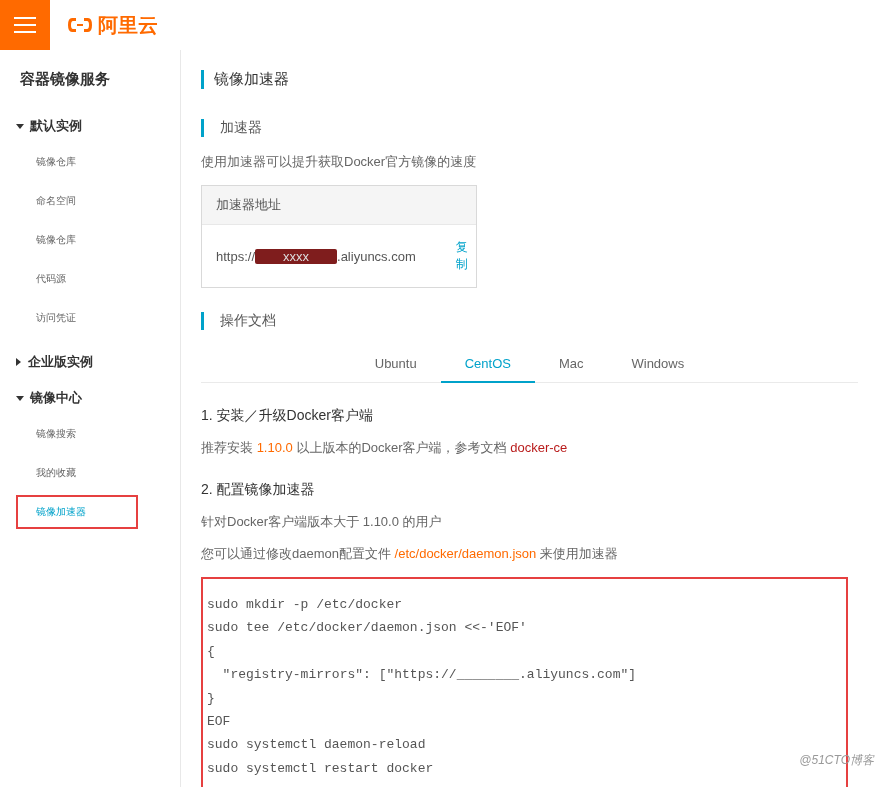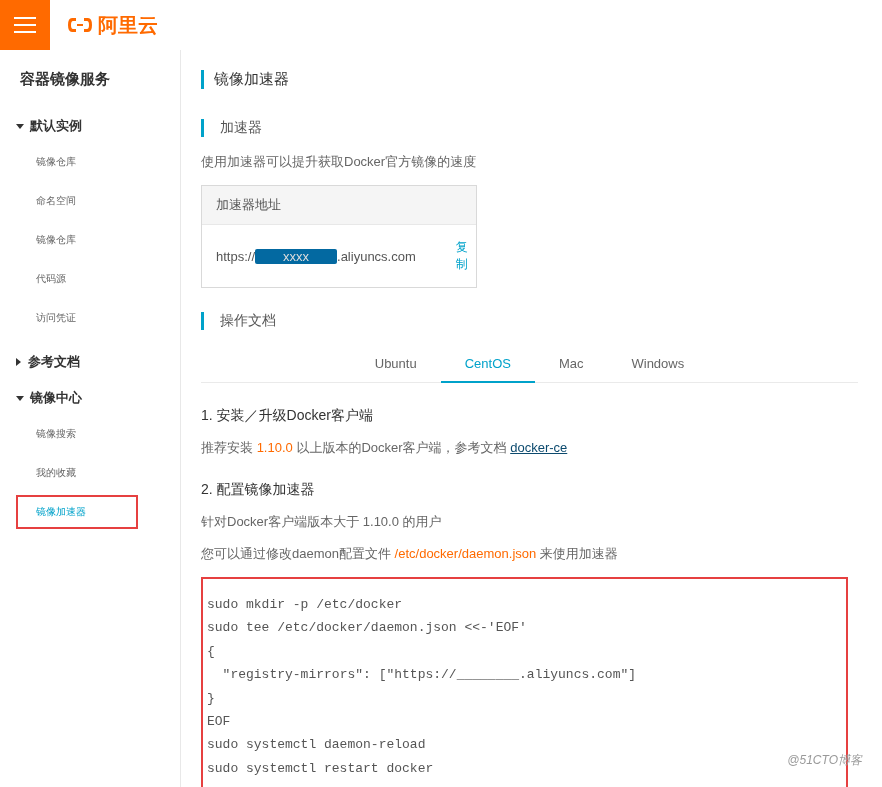--- a/index.html
+++ b/index.html
@@ -24,24 +24,24 @@
     .desc { color: #666; font-size: 13px; margin: 14px 0; }
     .addr-box { border: 1px solid #d9d9d9; width: 276px; margin-top: 12px; }
     .addr-head { background: #f5f5f5; padding: 10px 14px; font-size: 13px; color: #555; border-bottom: 1px solid #e8e8e8; }
     .addr-body { display: flex; align-items: center; justify-content: space-between; padding: 14px 14px; font-size: 13px; color: #555; }
     .copy-link { color: #00a2ca; cursor: pointer; font-size: 12px; margin-left: 40px; }
     .tabs { display: flex; border-bottom: 1px solid #eaeaea; margin-top: 12px; justify-content: center; }
     .tab { padding: 10px 24px; color: #666; font-size: 13px; cursor: pointer; }
     .tab.active { color: #00a2ca; border-bottom: 2px solid #00a2ca; margin-bottom: -1px; }
     .step-title { font-size: 14px; margin: 24px 0 14px 0; color: #333; }
     .orange { color: #ff6a00; }
-    .link-blue { color: #0c4a6e; cursor: pointer; text-decoration: underline; }
+    .link-blue { color: #b91c1c; cursor: pointer; }
     .code-block { border: 2px solid #e64040; padding: 14px 4px; font-family: "Courier New", monospace; font-size: 13px; line-height: 1.8; white-space: pre-wrap; color: #555; margin-top: 14px; margin-right: 10px; }
-    .obscured { background: #0369a1; color: #ddd; padding: 0 28px; border-radius: 2px; }
-    .watermark { position: fixed; right: 20px; bottom: 18px; color: #999; font-size: 12px; font-style: italic; text-align: right; }
+    .obscured { background: #7f1d1d; color: #ddd; padding: 0 28px; border-radius: 2px; }
+    .watermark { position: fixed; right: 8px; bottom: 18px; color: #999; font-size: 12px; font-style: italic; text-align: right; }
   </style>
 </head>
 <body>
 
 <div class="top-bar">
   <div class="hamburger">
     <div class="hamburger-lines">
         <span></span>
         <span></span>
         <span></span>
@@ -59,21 +59,21 @@
   <div class="sidebar">
     <div class="service-name">容器镜像服务</div>
 
     <div class="menu-group-title">默认实例</div>
     <div class="menu-item">镜像仓库</div>
     <div class="menu-item">命名空间</div>
     <div class="menu-item">镜像仓库</div>
     <div class="menu-item">代码源</div>
     <div class="menu-item">访问凭证</div>
 
-    <div class="menu-group-title collapsed">参考文档</div>
+    <div class="menu-group-title collapsed">企业版实例</div>
 
     <div class="menu-group-title">镜像中心</div>
     <div class="menu-item">镜像搜索</div>
     <div class="menu-item">我的收藏</div>
     <div class="menu-item active">镜像加速器</div>
   </div>
 
   <div class="main">
     <div class="page-title">镜像加速器</div>
 

